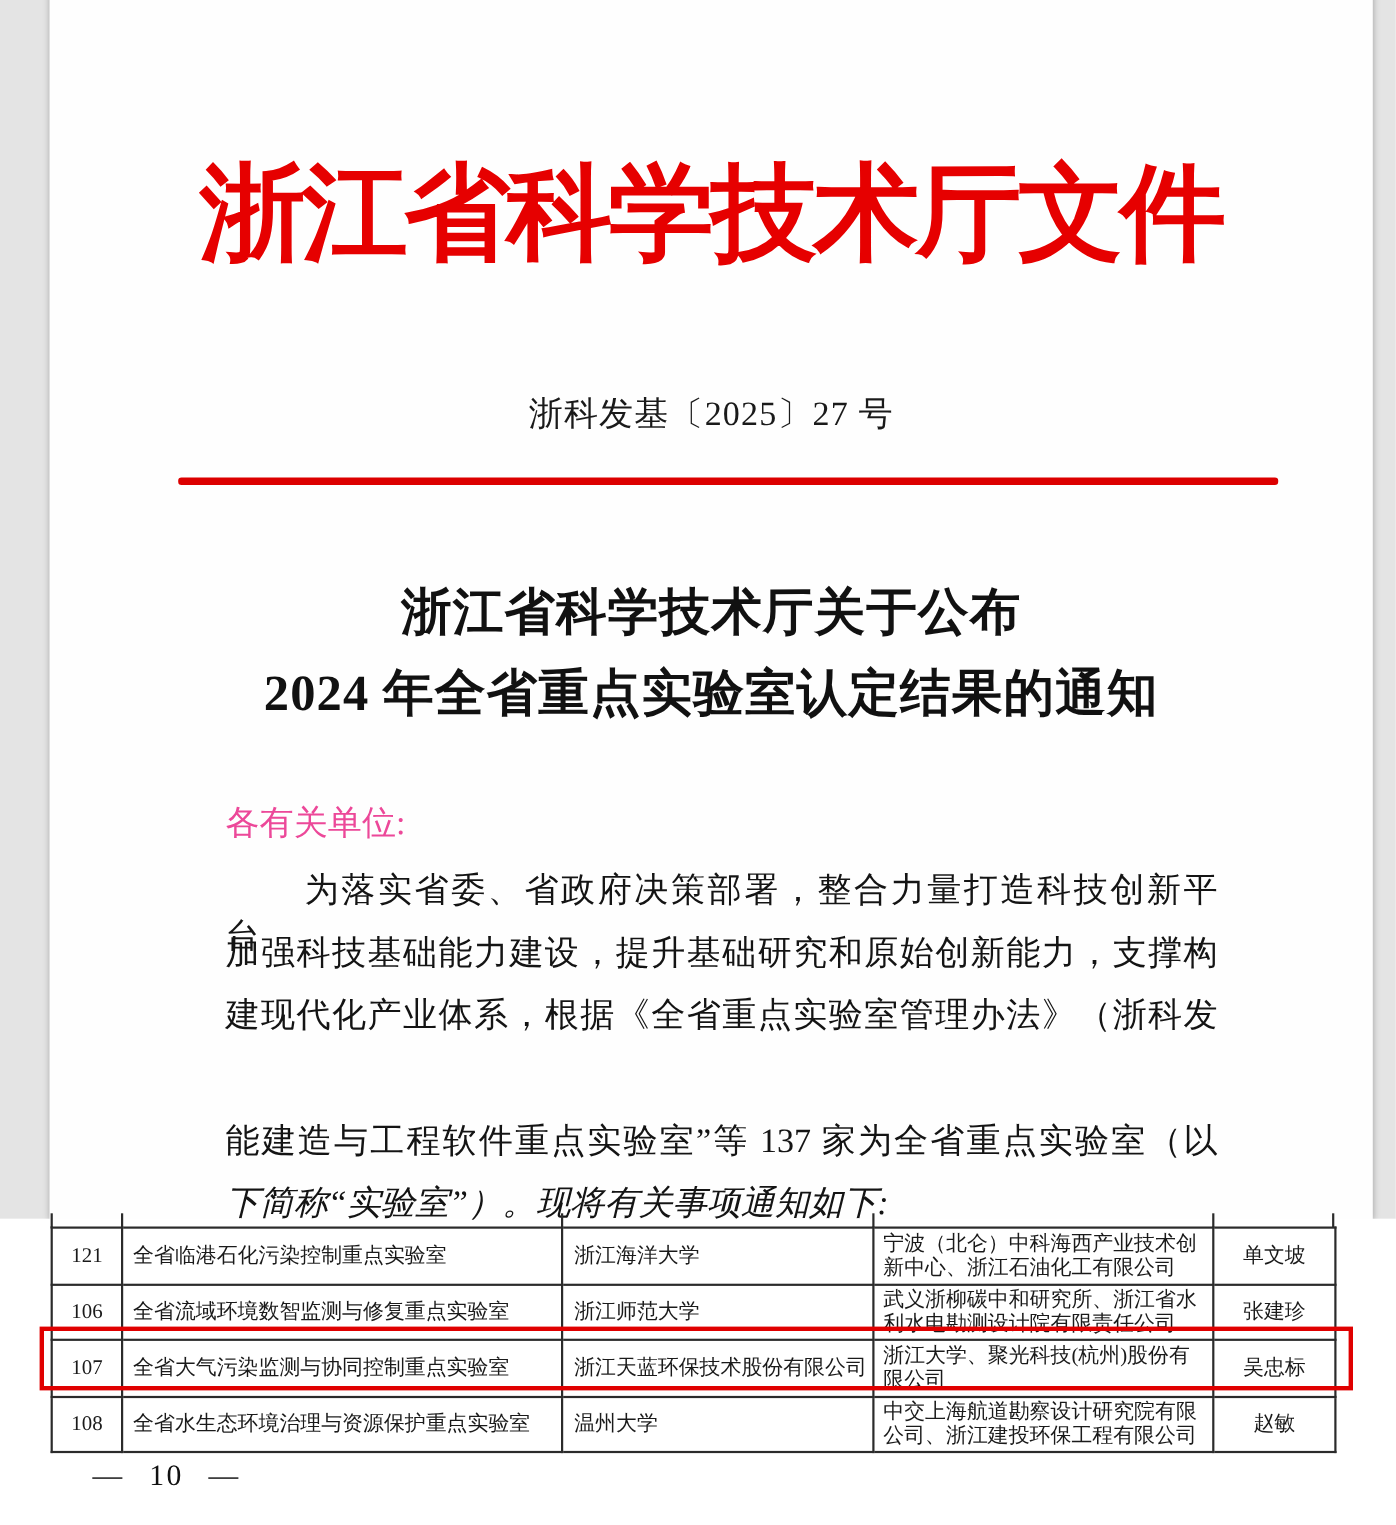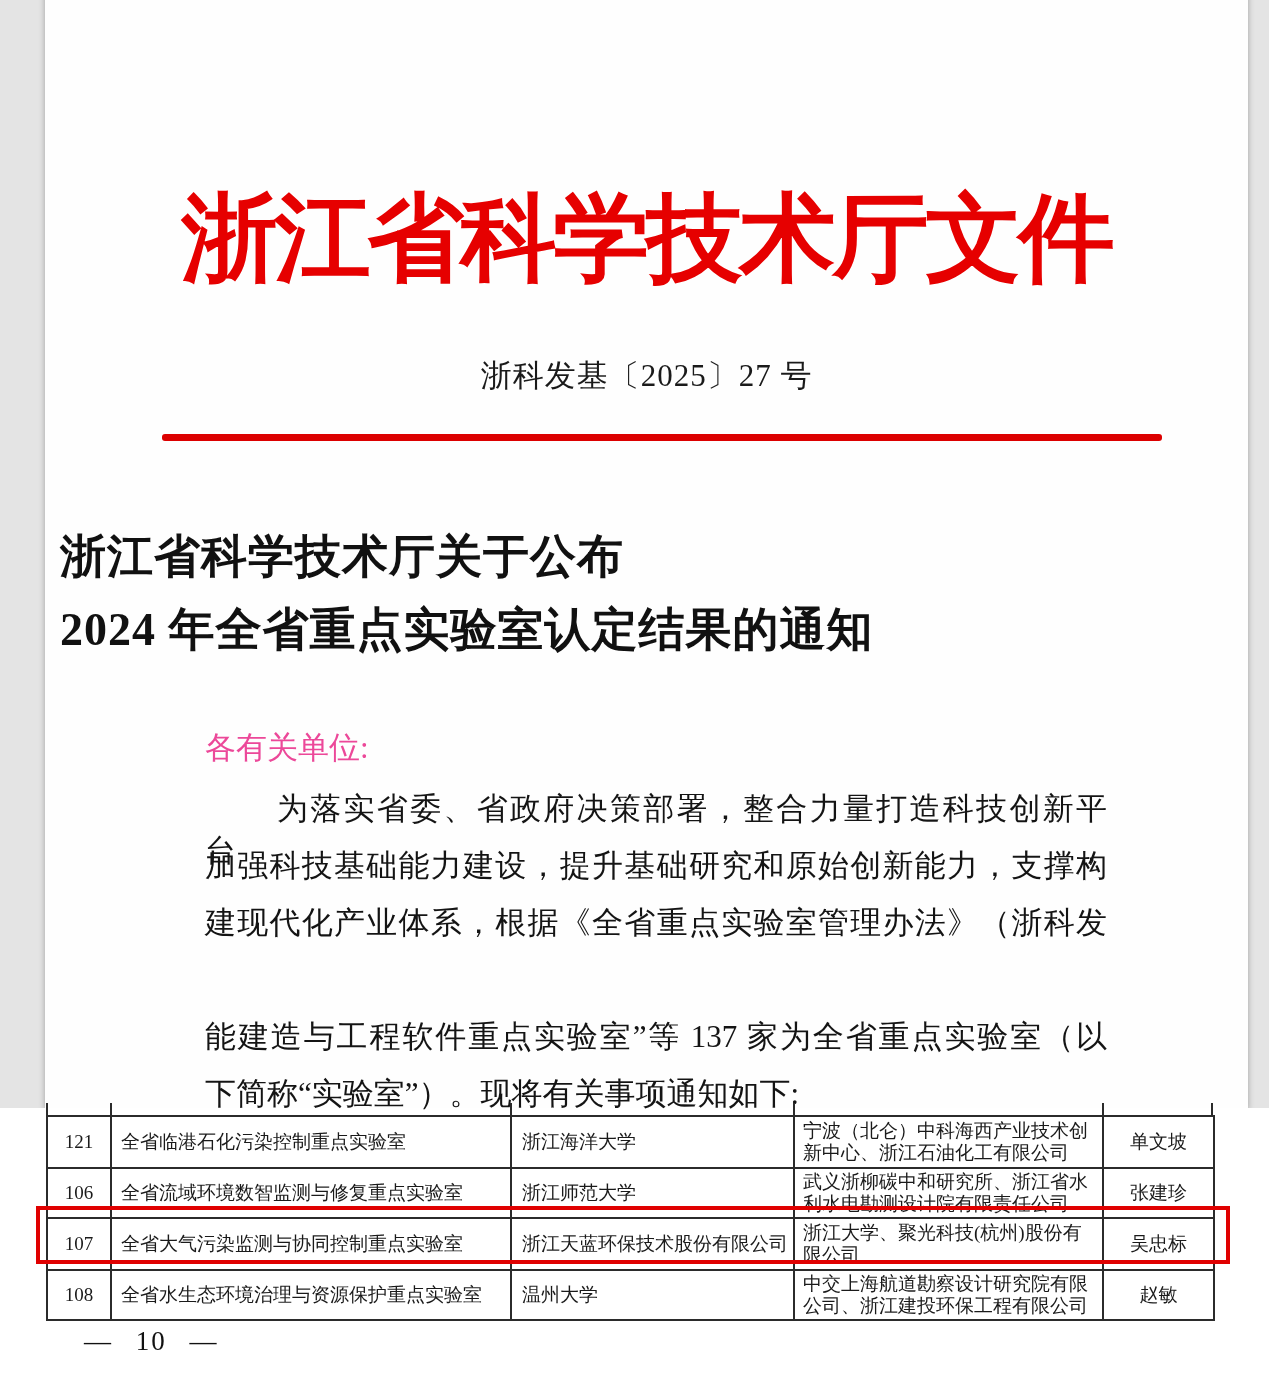--- a/index.html
+++ b/index.html
@@ -11,43 +11,43 @@
   }
   
   .bg-top { position:absolute; left:0; top:0; width:1269px; height:1108px; background:#e4e4e4; }
   .paper  { position:absolute; left:45px; top:-6px; width:1203px; height:1116px; background:#fefefe;
             box-shadow:0 0 6px rgba(0,0,0,.30); }
   .bg-bottom { position:absolute; left:0; top:1108px; width:1269px; height:278px; background:#ffffff; }
 
   
   .agency-title {
     position:absolute; left:45px; top:136px; width:1203px; text-align:center;
-    font-size:96px; line-height:1.2; font-weight:bold; color:#e60000; letter-spacing:-3px;margin-top:45px;
+    font-size:96px; line-height:1.2; font-weight:bold; color:#e60000; letter-spacing:-3px;
   }
   .doc-number {
     position:absolute; left:45px; top:355px; width:1203px; text-align:center;
     font-size:31px; color:#1a1a1a; letter-spacing:1px;
   }
   .red-divider { position:absolute; left:162px; top:434px; width:1000px; height:7px;
     background:#dc0000; border-radius:3px; }
 
   
   .notice-title {
-    position:absolute; left:45px; top:520px; width:1203px; 
-    font-size:46px; font-weight:bold; color:#111; line-height:73px; letter-spacing:1px;padding-left:15px;
+    position:absolute; left:45px; top:520px; width:1203px; text-align:center;
+    font-size:46px; font-weight:bold; color:#111; line-height:73px; letter-spacing:1px;
   }
 
   
   .salutation { position:absolute; left:205px; top:727px; font-size:31px; color:#ec4899; }
   .body-line {
     position:absolute; left:205px; width:902px; font-size:31px; color:#141414;
     text-align:justify; text-align-last:justify;
   }
   .body-line.indent { text-indent:72px; }
-  .body-line.last { text-align:right; text-align-last:left; }
+  .body-line.last { text-align:right; text-align-last:left;font-style:italic; }
 
   
   .results-table { position:absolute; left:46px; top:1115px; border-collapse:collapse; table-layout:fixed; }
   .results-table td {
     border:2px solid #2b2b2b; font-size:19px; color:#1a1a1a; line-height:22px;
     vertical-align:middle; overflow:hidden;
   }
   .col-no   { width:64px;  }
   .col-lab  { width:400px; }
   .col-inst { width:283px; }

